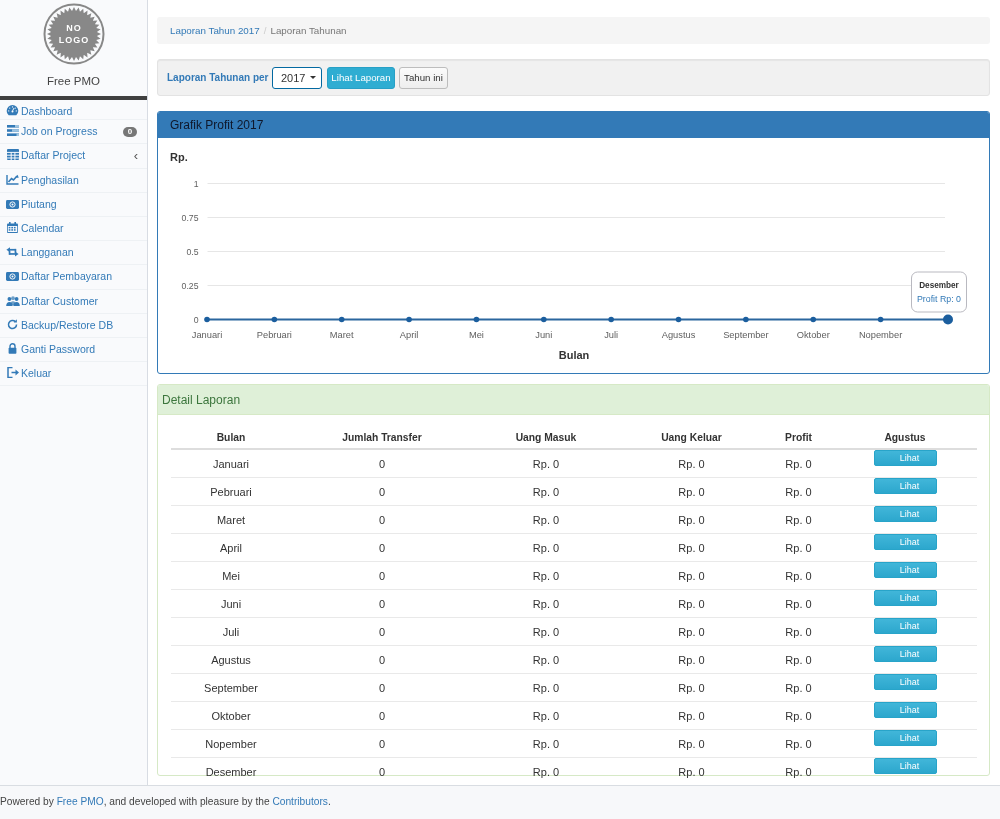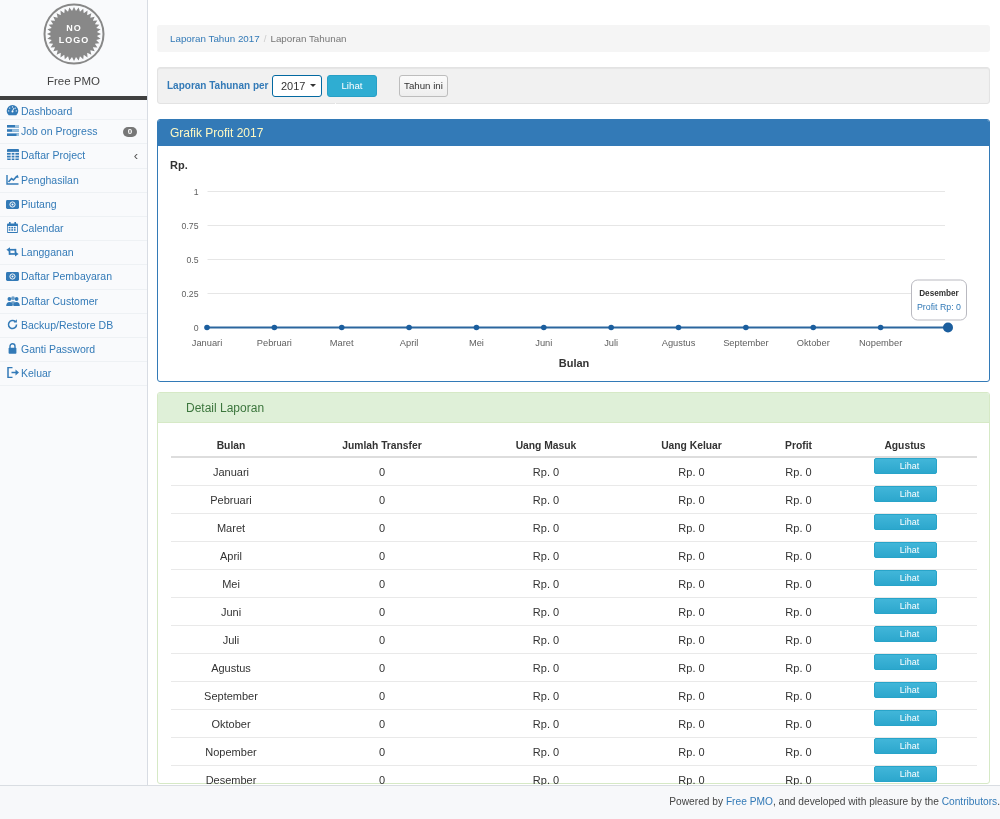--- a/index.html
+++ b/index.html
@@ -13,54 +13,54 @@
 .brand { position:absolute; top:75px; left:0; width:100%; text-align:center; font-size:11.5px; color:#444; }
 .menu { list-style:none; }
 .menu li { height:24.2px; border-bottom:1px solid #eef1f4; position:relative; }
 .menu li:first-child { border-top:4px solid #404040; }
 .menu a { display:block; line-height:23px; padding-left:6px; font-size:10.5px; color:#337ab7; white-space:nowrap; }
 .menu .ic { display:inline-block; width:13px; margin-right:2px; text-align:center; vertical-align:-1px; }
 .badge0 { position:absolute; right:10px; top:7px; width:14px; height:10px; background:#777; border-radius:5px; color:#fff; font-size:8px; font-weight:bold; text-align:center; line-height:10px; }
 .chev { position:absolute; right:9px; top:4px; color:#555; font-size:13px; }
 
 
-.content { position:absolute; left:148px; top:15px; width:852px; height:785px; background:#fff; }
+.content { position:absolute; left:148px; top:7px; width:852px; height:785px; background:#fff; }
 .breadcrumb { position:absolute; left:9px; top:9.5px; width:833px; height:27px; background:#f5f5f5; border-radius:3px; font-size:9.8px; line-height:28px; padding-left:13px; color:#777; }
 .breadcrumb a { color:#337ab7; }
 .breadcrumb .sep { color:#ccc; padding:0 4px; }
 
 .well { position:absolute; left:9px; top:52px; width:833px; height:37px; background:#f1f1f1; border:1px solid #e3e3e3; border-radius:3px; box-shadow:inset 0 1px 1px rgba(0,0,0,.05); }
 .well .lbl { position:absolute; left:9px; top:12px; font-size:10px; font-weight:bold; color:#337ab7; }
 .sel { position:absolute; left:114px; top:7px; width:50px; height:22px; background:#fff; border:1px solid #0369a1; border-radius:3px; font-size:11px; color:#333; line-height:20px; padding-left:8px; }
 .sel .car { position:absolute; right:5px; top:8px; width:0; height:0; border-left:3px solid transparent; border-right:3px solid transparent; border-top:3.8px solid #333; }
 .btn { display:inline-block; height:22px; border-radius:3px; font-size:9.7px; line-height:20px; text-align:center; }
 .btn-info { background:#2fadd2; border:1px solid #28a0c6; color:#fff; }
 .btn-default { background:linear-gradient(#fbfbfb,#eee); border:1px solid #bdbdbd; color:#333; }
-#btn-lihat { position:absolute; left:169px; top:7px; width:50px; }
+#btn-lihat { position:absolute; left:169px; top:7px; width:68px; }
 #btn-tahun { position:absolute; left:241px; top:7px; width:49px; }
 
 
 .panel-chart { position:absolute; left:9px; top:104px; width:833px; height:263px; border:1px solid #337ab7; border-radius:3px; background:#fff; }
-.panel-chart .head { height:26px; background:#337ab7; color:#fef9c3; font-size:12px; line-height:26px; padding-left:12px; border-radius:2px 2px 0 0; }
+.panel-chart .head { height:26px; background:#337ab7; color:#0f172a; font-size:12px; line-height:26px; padding-left:12px; border-radius:2px 2px 0 0; }
 
 
 .panel-detail { position:absolute; left:9px; top:377px; width:833px; height:392px; border:1px solid #d6e9c6; border-radius:3px; background:#fff; }
-.panel-detail .head { height:30px; background:#dff0d8; color:#3c763d; font-size:12px; line-height:30px; padding-left:28px; border-bottom:1px solid #d6e9c6; border-radius:2px 2px 0 0; }
+.panel-detail .head { height:30px; background:#dff0d8; color:#3c763d; font-size:12px; line-height:30px; padding-left:4px; border-bottom:1px solid #d6e9c6; border-radius:2px 2px 0 0; }
 table.rpt { position:absolute; left:13px; top:42px; width:806px; border-collapse:collapse; font-size:11px; color:#333; }
 table.rpt td, table.rpt th { height:24.2px; padding:0 8px; }
 table.rpt th { font-weight:bold; font-size:10.3px; border-bottom:2px solid #ddd; height:22px; }
 table.rpt td { border-top:1px solid #e9e9e9; }
 table.rpt tr:first-child td { border-top:none; }
 table.rpt .c { text-align:center; }
 table.rpt .r { text-align:center; }
 table.rpt tr.total td { border-top:2px solid #ddd; border-bottom:1px solid #ddd; font-weight:bold; }
 .btn-sm { display:inline-block; width:63px; height:16px; background:linear-gradient(#41b6d9,#2ca7cd); border:1px solid #28a4c9; border-radius:2px; color:#fff; font-size:9px; line-height:14px; text-align:center;padding-left:9px; }
 
 
-.footer { position:absolute; left:0; top:785px; width:1000px; height:34px; background:#f7f8fa; border-top:1px solid #d9dde2; text-align:right; font-size:10.2px; color:#444; line-height:32px;padding-left:29px; }
+.footer { position:absolute; left:0; top:785px; width:1000px; height:34px; background:#f7f8fa; border-top:1px solid #d9dde2; text-align:left; font-size:10.2px; color:#444; line-height:32px; }
 .footer a { color:#337ab7; }
 </style>
 </head>
 <body>
 
 <div class="sidebar">
   <div class="logo-wrap">
     <svg class="logo-svg" width="62" height="62" viewBox="0 0 62 62">
       <circle cx="31" cy="31" r="29.5" fill="none" stroke="#888" stroke-width="2"></circle>
       <g>

